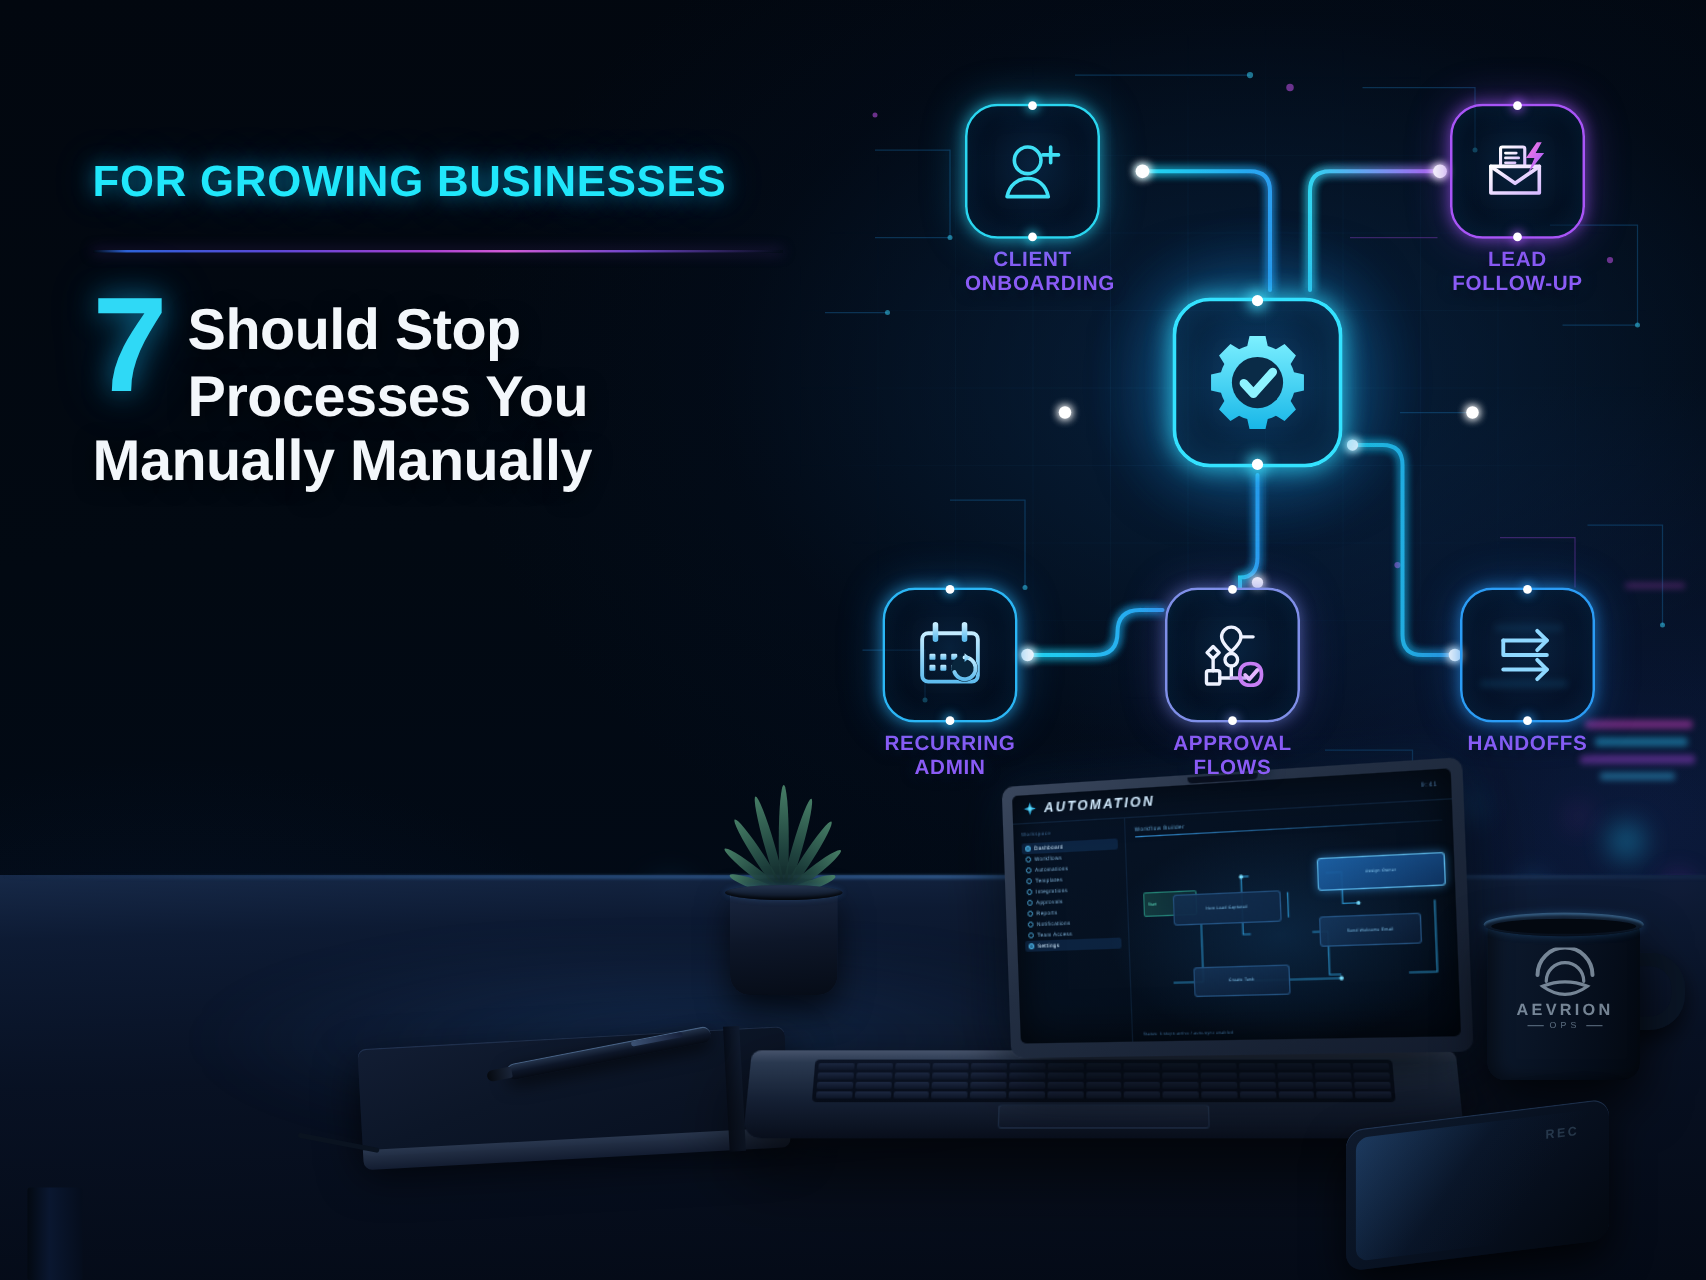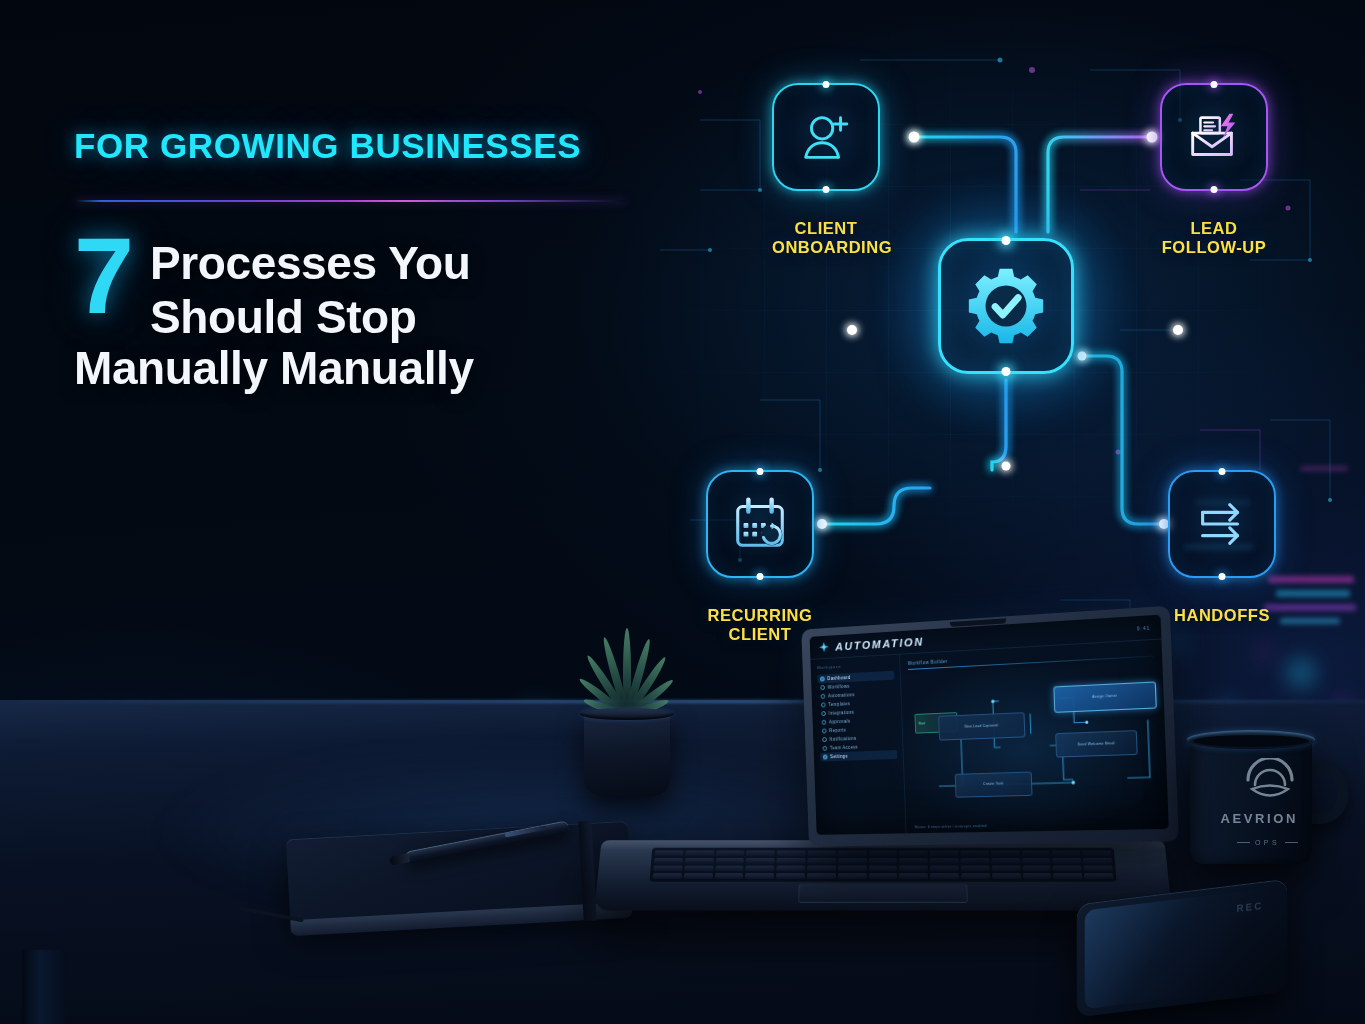--- a/index.html
+++ b/index.html
@@ -238,21 +238,21 @@
     border-radius:50%; background:#030810;
   }
   .mug-handle {
     position:absolute; left:1300px; top:762px; width:48px; height:62px;
     border:11px solid #0a1525; border-left-color:transparent;
     border-radius:0 28px 28px 0;
     box-shadow:0 8px 18px rgba(0,0,0,.6);
   }
   .mug-brand {
     position:absolute; left:1206px; top:758px; width:92px;
-    display:flex; flex-direction:column; align-items:flex-end; gap:13px;
+    display:flex; flex-direction:column; align-items:center; gap:2px;
     opacity:.62;
   }
   .mug-name {
     font-size:13px; letter-spacing:2.6px; font-weight:700; color:#b9ccdd;
   }
   .mug-sub {
     font-size:7px; letter-spacing:3.4px; color:#8ea4b8;
     display:flex; align-items:center; gap:5px;
   }
   .mug-sub::before, .mug-sub::after {
@@ -336,23 +336,23 @@
   }
   .node-tile::before, .node-tile::after {
     content:""; position:absolute; left:50%; transform:translateX(-50%);
     width:7px; height:7px; border-radius:50%;
     background:#ffffff;
     box-shadow:0 0 8px 2px var(--ng, rgba(60,220,255,.9));
   }
   .node-tile::before { top:-4px; }
   .node-tile::after  { bottom:-4px; }
   .node-label {
-    margin-top:28px;
+    margin-top:8px;
     font-size:16.5px; font-weight:700; letter-spacing:0.55px; line-height:1.13;
-    color:#fde047;
+    color:#8b5cf6;
     text-shadow:0 2px 9px rgba(0,0,0,.85), 0 0 14px rgba(40,140,220,.35);
     white-space:pre-line;
   }
   .node-icon { width:62px; height:62px; display:block; }
 
   
   .hub { position:absolute; left:938px; top:238px; width:136px; height:136px; }
   .hub-tile {
     width:136px; height:136px; border-radius:30px;
     border:3px solid #34e2ff;
@@ -653,22 +653,22 @@
     <div class="phone-sheen"></div>
     <div class="phone-mark">REC</div>
   </div>
 
   <div class="copy">
     <div class="kicker">FOR GROWING BUSINESSES</div>
     <div class="divider"></div>
     <div class="sub-wrap">
       <div class="big7">7</div>
       <div>
+        <div class="sub">Should Stop</div>
         <div class="sub">Processes You</div>
-        <div class="sub">Should Stop</div>
       </div>
     </div>
     <div class="sub-line3">Manually Manually</div>
   </div>
 
   <div class="cluster">
 
     <svg class="links" viewBox="0 0 1365 700">
       <defs>
         <linearGradient id="cyanline" x1="0" y1="0" x2="1" y2="0">
@@ -794,23 +794,43 @@
             <rect x="15" y="40" width="5" height="5" rx="1"></rect>
               <rect x="24" y="40" width="5" height="5" rx="1"></rect>
             <rect x="33" y="40" width="5" height="5" rx="1"></rect>
           </g>
           <circle cx="44" cy="43" r="11" fill="#08253c"></circle>
           <path d="M44 34a9 9 0 1 1-8.4 12" fill="none" stroke="url(#kg)" stroke-width="3.2" stroke-linecap="round"></path>
           <path d="M44 30.5l4.5 3.6-4.5 3.6z" fill="url(#kg)"></path>
         </svg>
       </div>
       <div class="node-label">RECURRING
-CLIENT</div>
+ADMIN</div>
     </div>
 
+    <div class="node" style="left:932px; top:470px; --nc:#7f8fe8; --ng:rgba(127,143,232,.5); --ng2:rgba(90,80,200,.35);">
+      <div class="node-tile">
+        <svg class="node-icon" viewBox="0 0 64 64">
+          <g fill="none" stroke="#eef2ff" stroke-width="2.8" stroke-linecap="round" stroke-linejoin="round">
+            <path d="M31 9c4.4 0 8 3.6 8 8 0 5.5-8 12-8 12s-8-6.5-8-12c0-4.4 3.6-8 8-8z"></path>
+            <circle cx="31" cy="36" r="5.2"></circle>
+            <path d="M16 25l-5 5 5 5 5-5z"></path>
+            <rect x="10.5" y="45" width="11" height="11" rx="1.6"></rect>
+            <path d="M39 17h10"></path>
+            <path d="M16 35v10"></path>
+            <path d="M31 41v10H21.5"></path>
+          </g>
+          <path d="M31 51h12" stroke="#c9a8f5" stroke-width="2.8" stroke-linecap="round"></path>
+          <path d="M47 39c6 0 9 3 9 9s-3 9-9 9-9-3-9-9 3-9 9-9z" fill="none" stroke="#c77ef5" stroke-width="3"></path>
+          <path d="M42.5 48.5l3.4 3.6 6.6-7.6" fill="none" stroke="#e4b6ff" stroke-width="3.2" stroke-linecap="round" stroke-linejoin="round"></path>
+        </svg>
+      </div>
+      <div class="node-label">APPROVAL
+FLOWS</div>
+    </div>
 
     <div class="node" style="left:1168px; top:470px; --nc:#2b9cf5; --ng:rgba(43,156,245,.6); --ng2:rgba(25,110,210,.38);">
       <div class="node-tile">
         <svg class="node-icon" viewBox="0 0 64 64" fill="none" stroke="#8fd8ff" stroke-width="3.2" stroke-linecap="round" stroke-linejoin="round">
           <path d="M12 20h36"></path>
           <path d="M40 12l8 8-8 8"></path>
           <path d="M12 20v12h36"></path>
           <path d="M12 44h36"></path>
           <path d="M40 36l8 8-8 8"></path>
         </svg>

